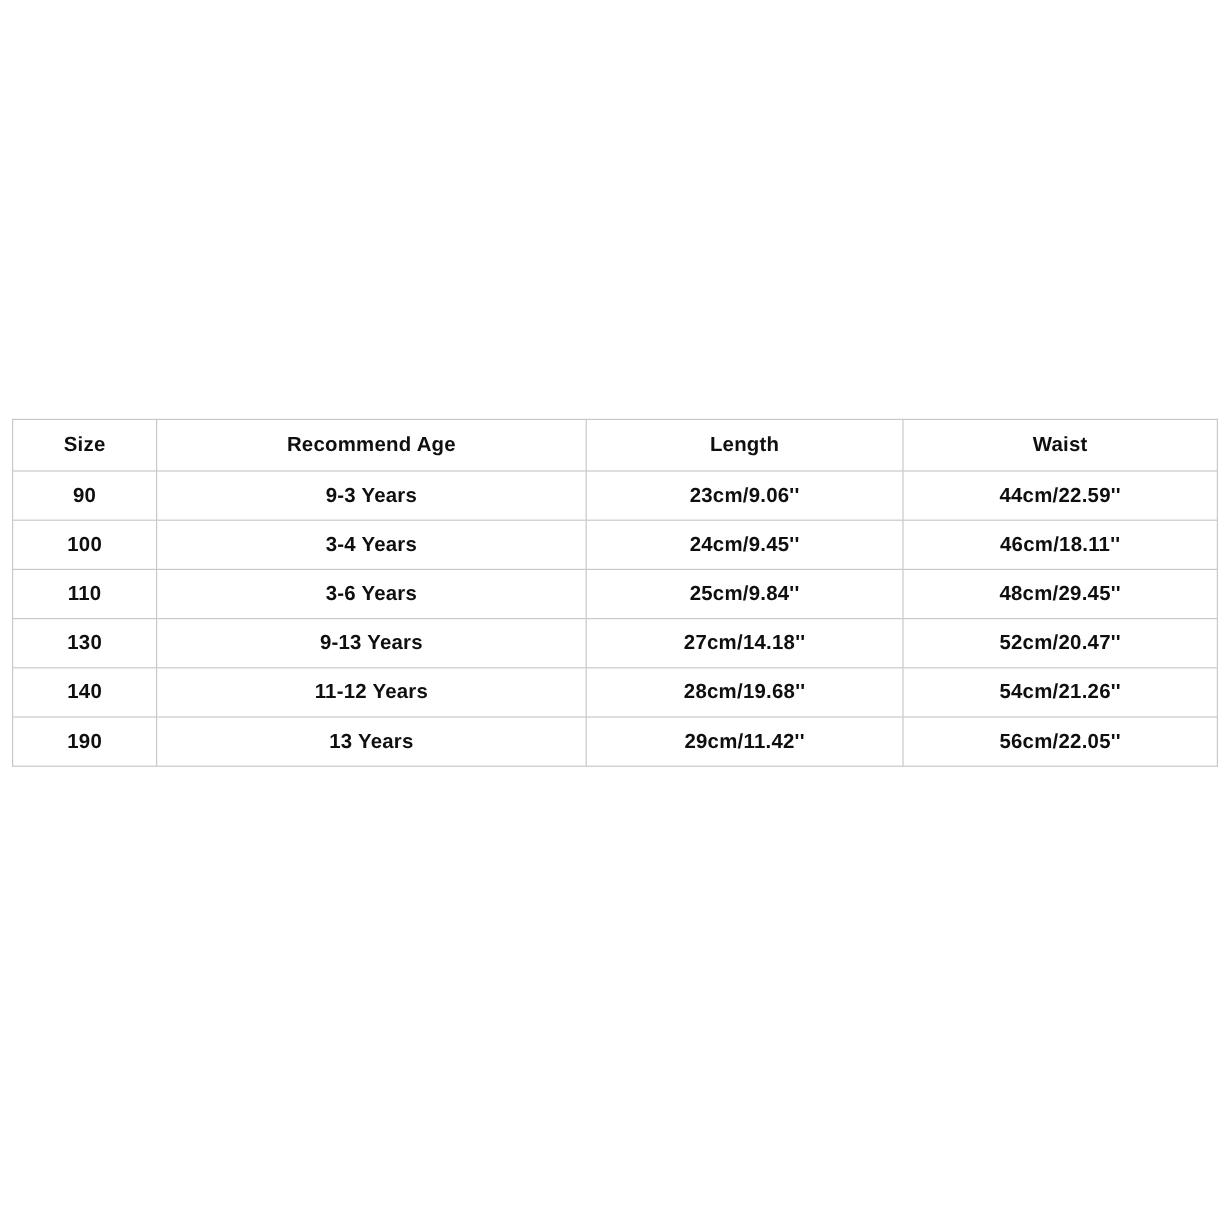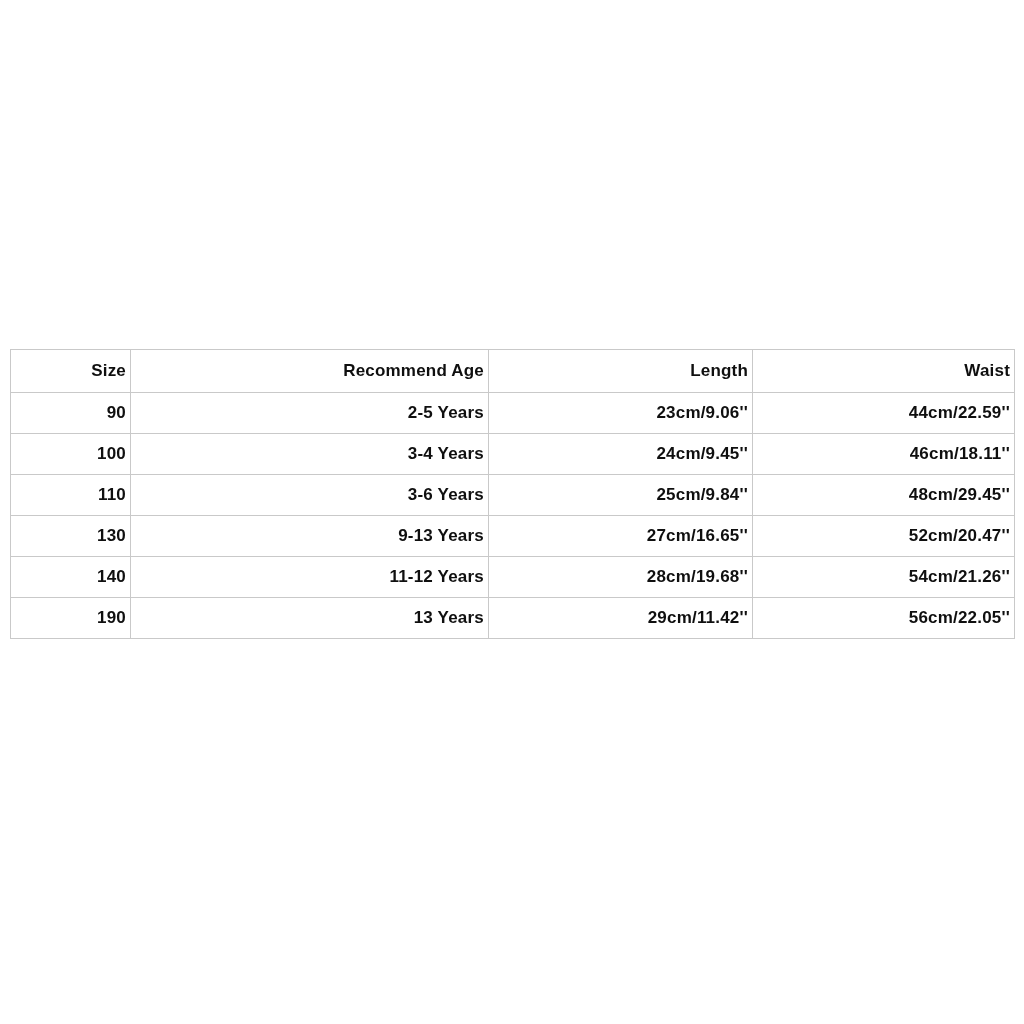--- a/index.html
+++ b/index.html
@@ -29,21 +29,21 @@
   table.size-chart {
     border-collapse: collapse;
     width: 1004px;
     table-layout: fixed;
   }
 
   table.size-chart td,
   table.size-chart th {
     border: 1px solid #c9c9c9;
     height: 40px;
-    text-align: right;
+    text-align: center;
     vertical-align: middle;
     font-size: 17px;
     font-weight: bold;
     color: #0f0f0f;
     background: #ffffff;
     padding: 0 4px;
     letter-spacing: 0.2px;
   }
 
   table.size-chart th {
@@ -76,40 +76,40 @@
         <tr class="head-row">
           <th>Size</th>
           <th>Recommend Age</th>
           <th>Length</th>
           <th>Waist</th>
         </tr>
       </thead>
       <tbody>
         <tr>
           <td>90</td>
-          <td>2-5 Years</td>
+          <td>9-3 Years</td>
           <td>23cm/9.06''</td>
           <td>44cm/22.59''</td>
         </tr>
         <tr>
           <td>100</td>
           <td>3-4 Years</td>
           <td>24cm/9.45''</td>
           <td>46cm/18.11''</td>
         </tr>
         <tr>
           <td>110</td>
           <td>3-6 Years</td>
           <td>25cm/9.84''</td>
           <td>48cm/29.45''</td>
         </tr>
         <tr>
           <td>130</td>
           <td>9-13 Years</td>
-          <td>27cm/16.65''</td>
+          <td>27cm/14.18''</td>
           <td>52cm/20.47''</td>
         </tr>
         <tr>
           <td>140</td>
           <td>11-12 Years</td>
           <td>28cm/19.68''</td>
           <td>54cm/21.26''</td>
         </tr>
         <tr>
           <td>190</td>

